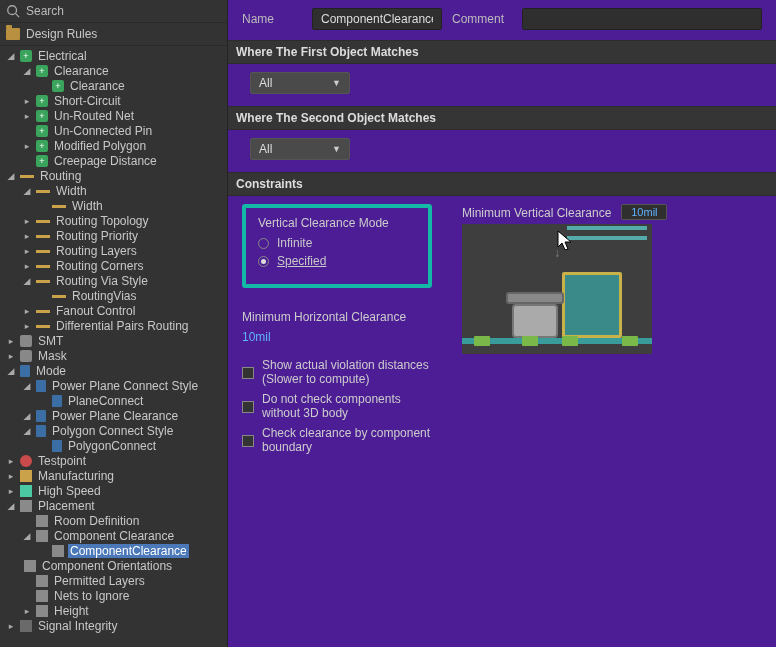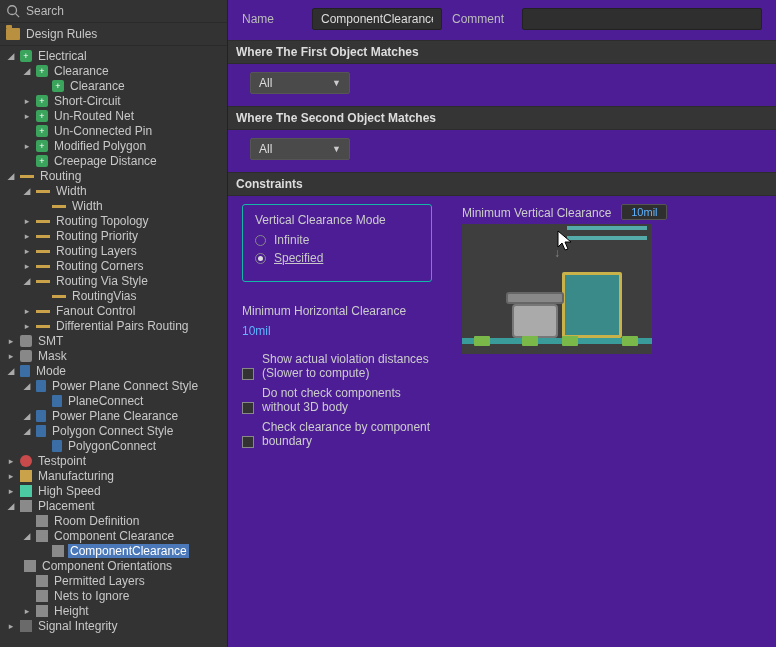--- a/index.html
+++ b/index.html
@@ -130,42 +130,42 @@
     cursor: pointer;
   }
   .dropdown .chev { font-size: 9px; color: #ccc; }
   .constraints-body {
     display: flex;
     gap: 20px;
     align-items: flex-start;
     padding: 8px 0;
   }
   .vc-group {
-    border: 1px solid #14b8a6;
+    border: 4px solid #14b8a6;
     border-radius: 3px;
     padding: 8px 12px 12px;
     width: 190px;
   }
   .vc-title { font-size: 12px; color: #ccc; margin-bottom: 6px; }
   .radio {
     display: flex; align-items: center; gap: 8px; margin: 4px 0; cursor: pointer;
   }
   .radio .dot {
     width: 11px; height: 11px; border-radius: 50%; border: 1px solid #888; display:inline-block; position:relative;
   }
   .radio.checked .dot::after { content:""; position:absolute; inset:2px; background:#ddd; border-radius:50%; }
   .underline { text-decoration: underline; }
 
   .mhc-row { margin-top: 22px; text-align: left; }
   .mhc-label { color:#ccc; }
   .mhc-val {
     color:#5fb3ff; margin-top:6px; display:inline-block;
   }
   .checks { margin-top: 14px; }
-  .chk { display:flex; align-items:flex-end; gap:8px; margin: 6px 0; cursor:pointer; max-width:200px;}
+  .chk { display:flex; align-items:center; gap:8px; margin: 6px 0; cursor:pointer; max-width:200px;}
   .chk .box { width:12px;height:12px;border:1px solid #888;background:#333;flex-shrink:0;margin-top:1px;}
   .chk .txt { color:#ccc; line-height: 14px;}
 
   .preview {
     position: relative;
   }
   .mvc-label {
     color:#ccc; text-align: right;
   }
   .mvc-row {

